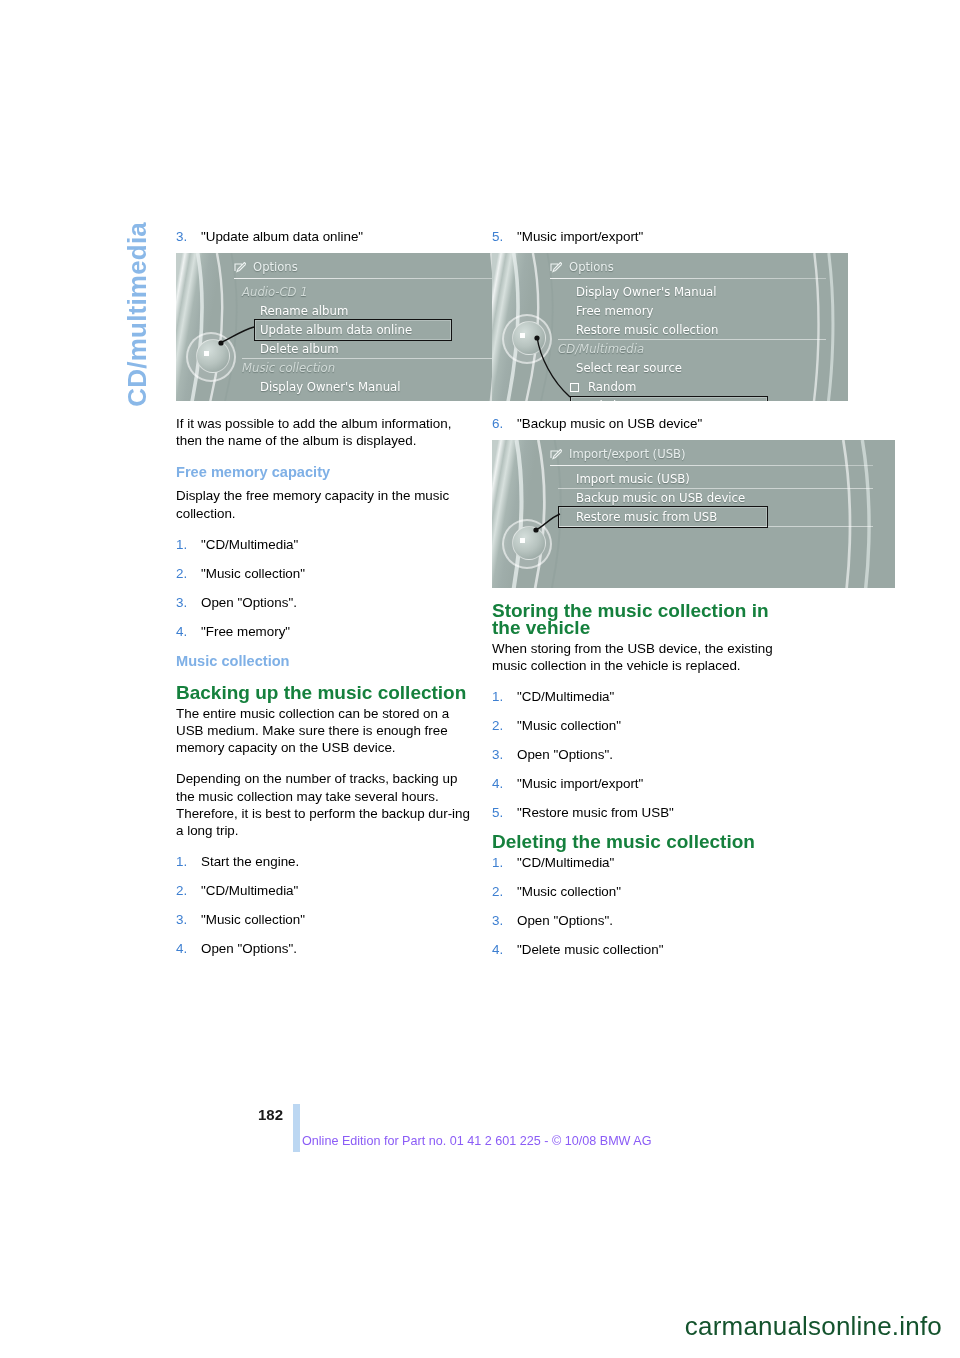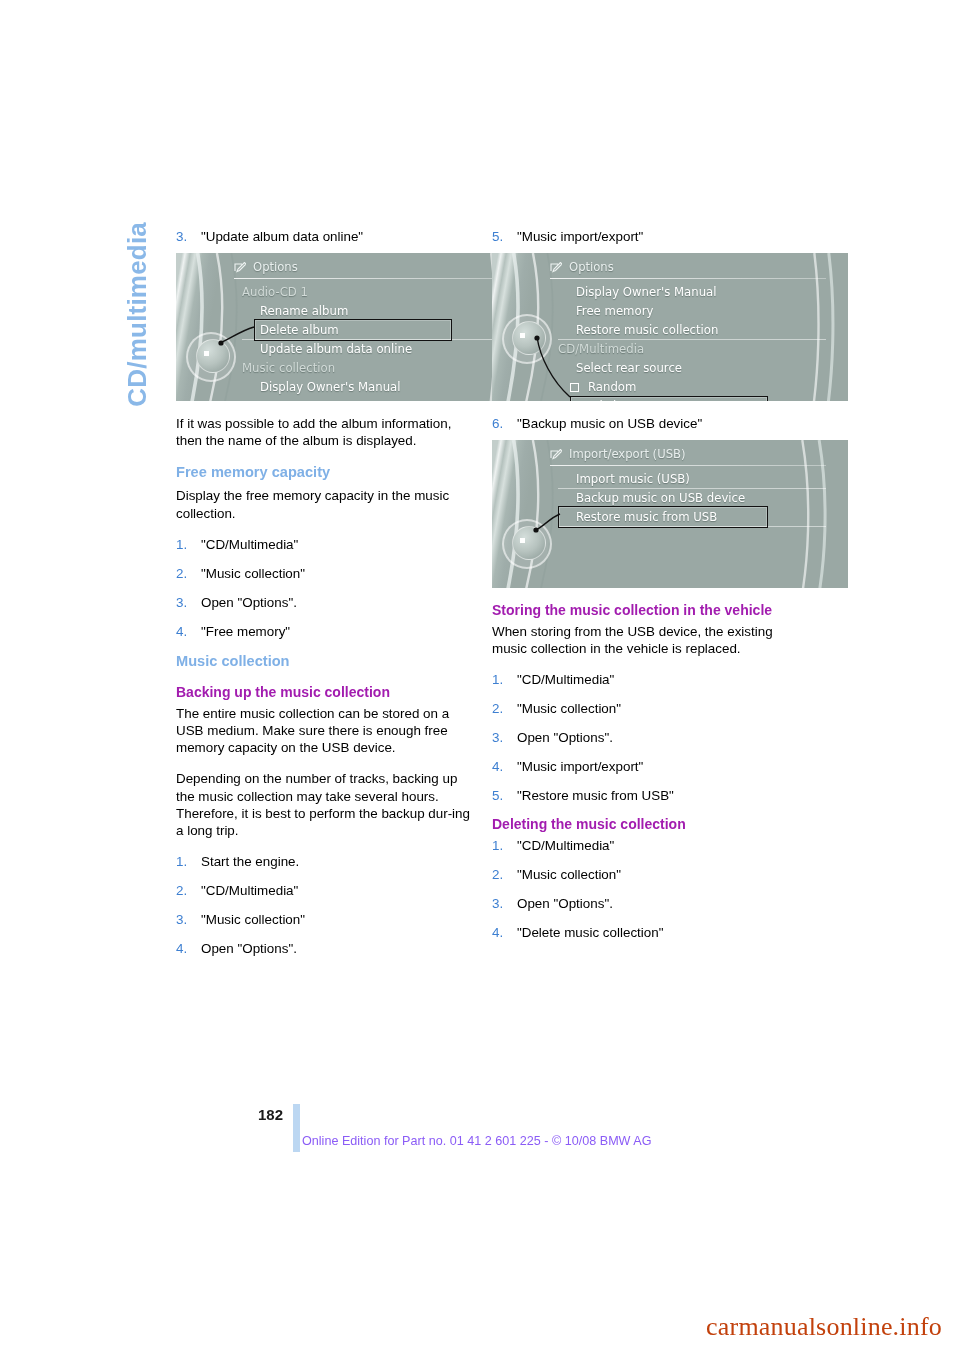--- a/index.html
+++ b/index.html
@@ -43,23 +43,23 @@
   }
   h3.sub{
     margin:10px 0 6px 0;
     font-size:14.6px;
     font-weight:bold;
     color:#7fb0e6;
     line-height:18px;
   }
   h4.subsub{
     margin:14px 0 4px 0;
-    font-size:14px;
+    font-size:19px;
     font-weight:bold;
-    color:#a21caf;
+    color:#15803d;
     line-height:17px;
   }
 
   
   .steps{margin:0 0 6px 0;padding:0;list-style:none;}
   .step{
     display:flex;
     font-size:13.4px;
     line-height:17px;
     margin-bottom:12px;
@@ -91,21 +91,21 @@
       linear-gradient(100deg,
         #c3cecb 0px, #c3cecb 6px,
         #eef2f1 9px, #b4c1bd 14px,
         #d7e0dd 19px, #a8b6b2 26px,
         #9fadaa 34px, #9aa8a4 46px,
         #9aa8a4 100%);
     overflow:hidden;
     font-family:"DejaVu Sans", sans-serif;
   }
   .idrive.tall{height:148px;}
-  .idrive.short{height:148px;}
+  .idrive.short{height:148px;padding-left:47px;}
 
   
   .streaks{
     position:absolute;inset:0;
     pointer-events:none;
     opacity:.85;
   }
 
   .idrive-head{
     position:absolute;
@@ -137,21 +137,21 @@
     position:relative;
     height:19px;
     line-height:19px;
     font-size:11.7px;
     color:#ffffff;
     text-shadow:0 1px 1px rgba(70,86,82,.55);
     white-space:nowrap;
   }
   .irow.dim{color:#d2dbd8;}
   .irow.lvl1{padding-left:84px;}
-  .irow.lvl0{padding-left:66px;}
+  .irow.lvl0{padding-left:66px;font-style:italic;}
   .irow.lvl2{padding-left:96px;}
   .irow.sep::after{
     content:"";
     position:absolute;left:66px;right:22px;bottom:0;
     height:1px;background:rgba(255,255,255,.5);
   }
   .irow .chk{
     position:absolute;
     left:78px;top:5px;
     width:7px;height:7px;
@@ -225,23 +225,23 @@
     left:302px; top:30px;
     font-size:12.6px;
     color:#8b5cf6;
     white-space:nowrap;
   }
 
   .watermark{
     position:absolute;
     right:18px; bottom:16px;
     font-size:26px;
-    color:#c2410c;
+    color:#14532d;
     letter-spacing:.2px;
-    font-family:Liberation Serif, serif;
+    font-family:Liberation Sans, sans-serif;
   }
 </style>
 </head>
 <body>
 
 <div class="chapter-tab">CD/multimedia</div>
 
 <div class="col col-left">
 
   <div class="step-standalone">
@@ -265,22 +265,22 @@
             <path d="M1,9 L1,2 L8,2 M10.5,0.5 L4,7 L3,9.5 L5.5,8.5 L12,2 Z" fill="none" stroke="#eef3f2" stroke-width="1.1"></path>
           </svg>
       </span>
       <span>Options</span>
     </div>
     <div class="head-rule"></div>
 
     <div class="idrive-list">
       <div class="irow lvl0 dim">Audio-CD 1</div>
       <div class="irow lvl1">Rename album</div>
+      <div class="irow lvl1 hl">Update album data online</div>
       <div class="irow lvl1 sep">Delete album</div>
-      <div class="irow lvl1 hl">Update album data online</div>
       <div class="irow lvl0 dim">Music collection</div>
       <div class="irow lvl1">Display Owner's Manual</div>
       <div class="irow lvl1">Free memory</div>
     </div>
 
     <div class="hlbox" style="left:78px;top:66px;width:196px;height:20px;"></div>
 
     <div class="knob" style="top:76px;">
       <div class="ring"></div>
       <div class="ball"></div>

